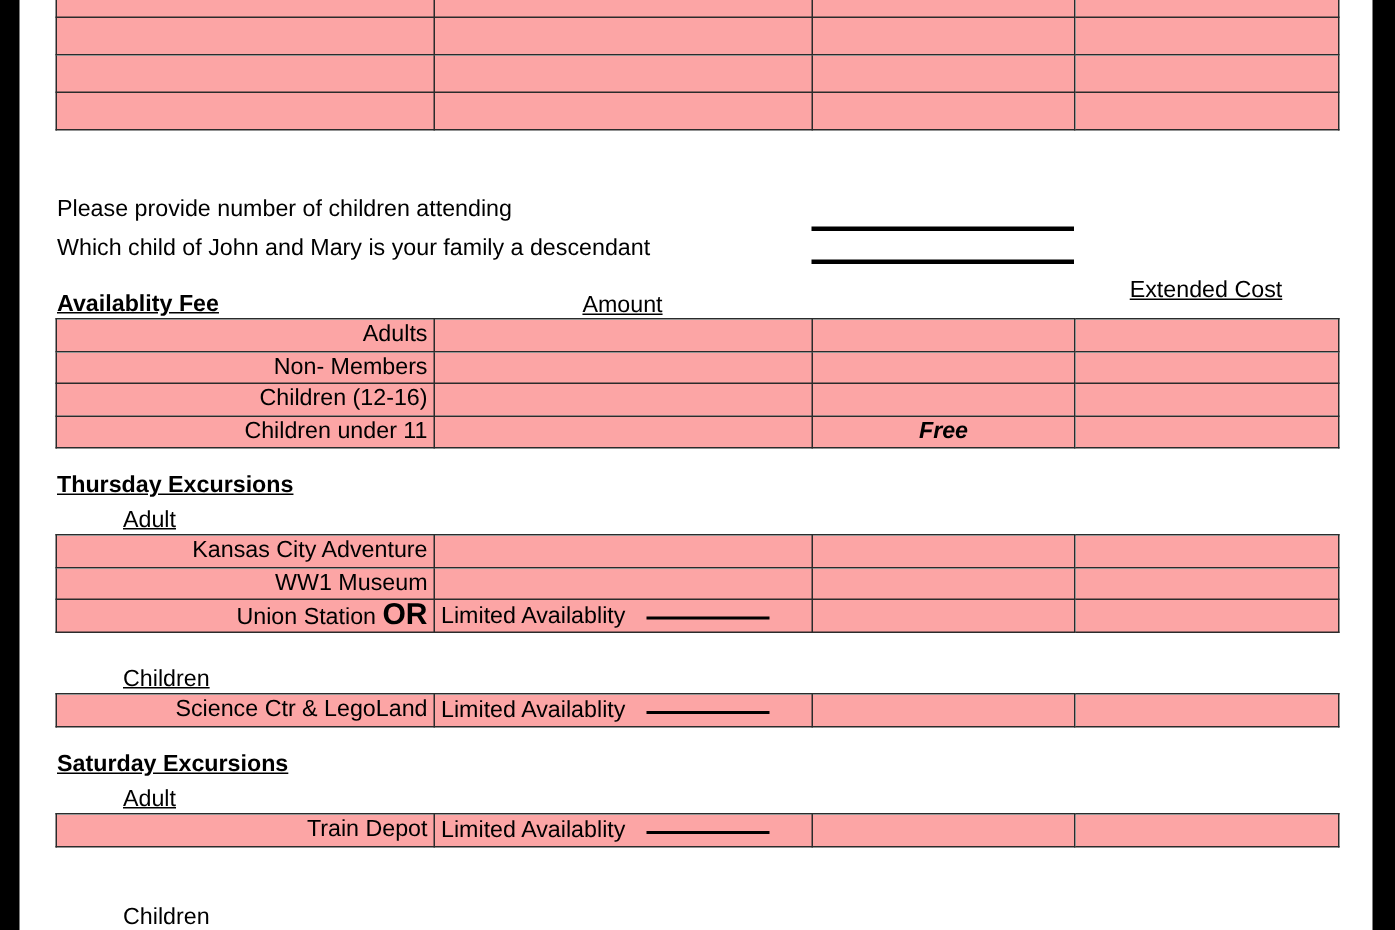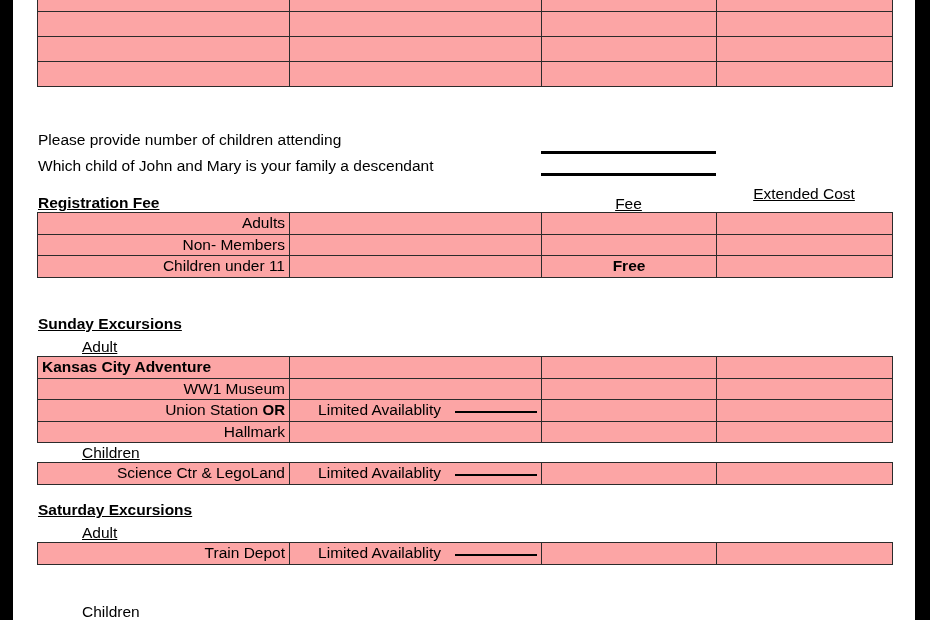--- a/index.html
+++ b/index.html
@@ -45,25 +45,25 @@
   }
   table.form-table td {
     border: 1.4px solid #2b2b2b;
     padding: 0 4px;
     vertical-align: middle;
     height: 21px;
     background: #fca5a5;
     overflow: hidden;
     white-space: nowrap;
   }
-  td.lbl      { text-align: left; font-weight: bold; }
+  td.lbl      { text-align: right; }
   td.lbl-r    { text-align: right; padding-right: 26px; }
   td.blank    { }
-  td.ctr-bold { text-align: center; font-weight: bold; }
-  td.note     { text-align: right; padding-left: 5px; }
+  td.ctr-bold { text-align: center; font-weight: bold; font-style: italic; }
+  td.note     { text-align: left; padding-left: 5px; }
 
   
   #top-table {
     left: 37px;
     top: -14px;
   }
   #top-table td { height: 24px; }
 
   
   #reg-table { left: 37px; top: 212px; }
@@ -136,21 +136,21 @@
 
   .plain-sub {
     position: absolute;
     font-size: 15.5px;
     white-space: nowrap;
   }
   .plain-sub.fri-child { left: 82px; top: 603px; }
 
   .or-bold {
     font-weight: bold;
-    font-size: 15px;
+    font-size: 20px;
   }
 
   .avail-wrap {
     display: inline-block;
   }
   .avail-blank {
     display: inline-block;
     width: 82px;
     border-bottom: 2px solid #000000;
     margin-left: 14px;
@@ -196,22 +196,22 @@
         <td class="blank"></td>
       </tr>
     </tbody>
   </table>
 
   <div class="txt q1">Please provide number of children attending</div>
   <div class="txt q2">Which child of John and Mary is your family a descendant</div>
   <div class="answer-rule r1"></div>
   <div class="answer-rule r2"></div>
 
-  <div class="sec-head reg">Registration Fee</div>
-  <div class="col-head fee">Fee</div>
+  <div class="sec-head reg">Availablity Fee</div>
+  <div class="col-head amount">Amount</div>
   <div class="col-head extended">Extended Cost</div>
 
   <table class="form-table" id="reg-table">
     <colgroup>
       <col style="width:252px">
         <col style="width:252px">
         <col style="width:175px">
         <col style="width:176px">
     </colgroup>
     <tbody>
@@ -221,29 +221,35 @@
         <td class="blank"></td>
         <td class="blank"></td>
       </tr>
       <tr>
         <td class="lbl-r">Non- Members</td>
         <td class="blank"></td>
         <td class="blank"></td>
         <td class="blank"></td>
       </tr>
       <tr>
+        <td class="lbl-r">Children (12-16)</td>
+        <td class="blank"></td>
+        <td class="blank"></td>
+        <td class="blank"></td>
+      </tr>
+      <tr>
         <td class="lbl-r">Children under 11</td>
         <td class="blank"></td>
         <td class="ctr-bold">Free</td>
         <td class="blank"></td>
       </tr>
     </tbody>
   </table>
 
-  <div class="sec-head thu">Sunday Excursions</div>
+  <div class="sec-head thu">Thursday Excursions</div>
   <div class="sub-head thu-adult">Adult</div>
 
   <table class="form-table" id="thu-adult-table">
     <colgroup>
       <col style="width:252px">
         <col style="width:252px">
         <col style="width:175px">
         <col style="width:176px">
     </colgroup>
     <tbody>
@@ -258,26 +264,20 @@
         <td class="note"></td>
         <td class="blank"></td>
         <td class="blank"></td>
       </tr>
       <tr>
         <td class="lbl-r"><span>Union Station </span><span class="or-bold">OR</span></td>
         <td class="note"><span class="avail-wrap">Limited Availablity</span><span class="avail-blank"></span></td>
         <td class="blank"></td>
         <td class="blank"></td>
       </tr>
-      <tr>
-        <td class="lbl-r">Hallmark</td>
-        <td class="note"></td>
-        <td class="blank"></td>
-        <td class="blank"></td>
-      </tr>
     </tbody>
   </table>
 
   <div class="sub-head thu-child">Children</div>
 
   <table class="form-table" id="thu-child-table">
     <colgroup>
       <col style="width:252px">
         <col style="width:252px">
         <col style="width:175px">

